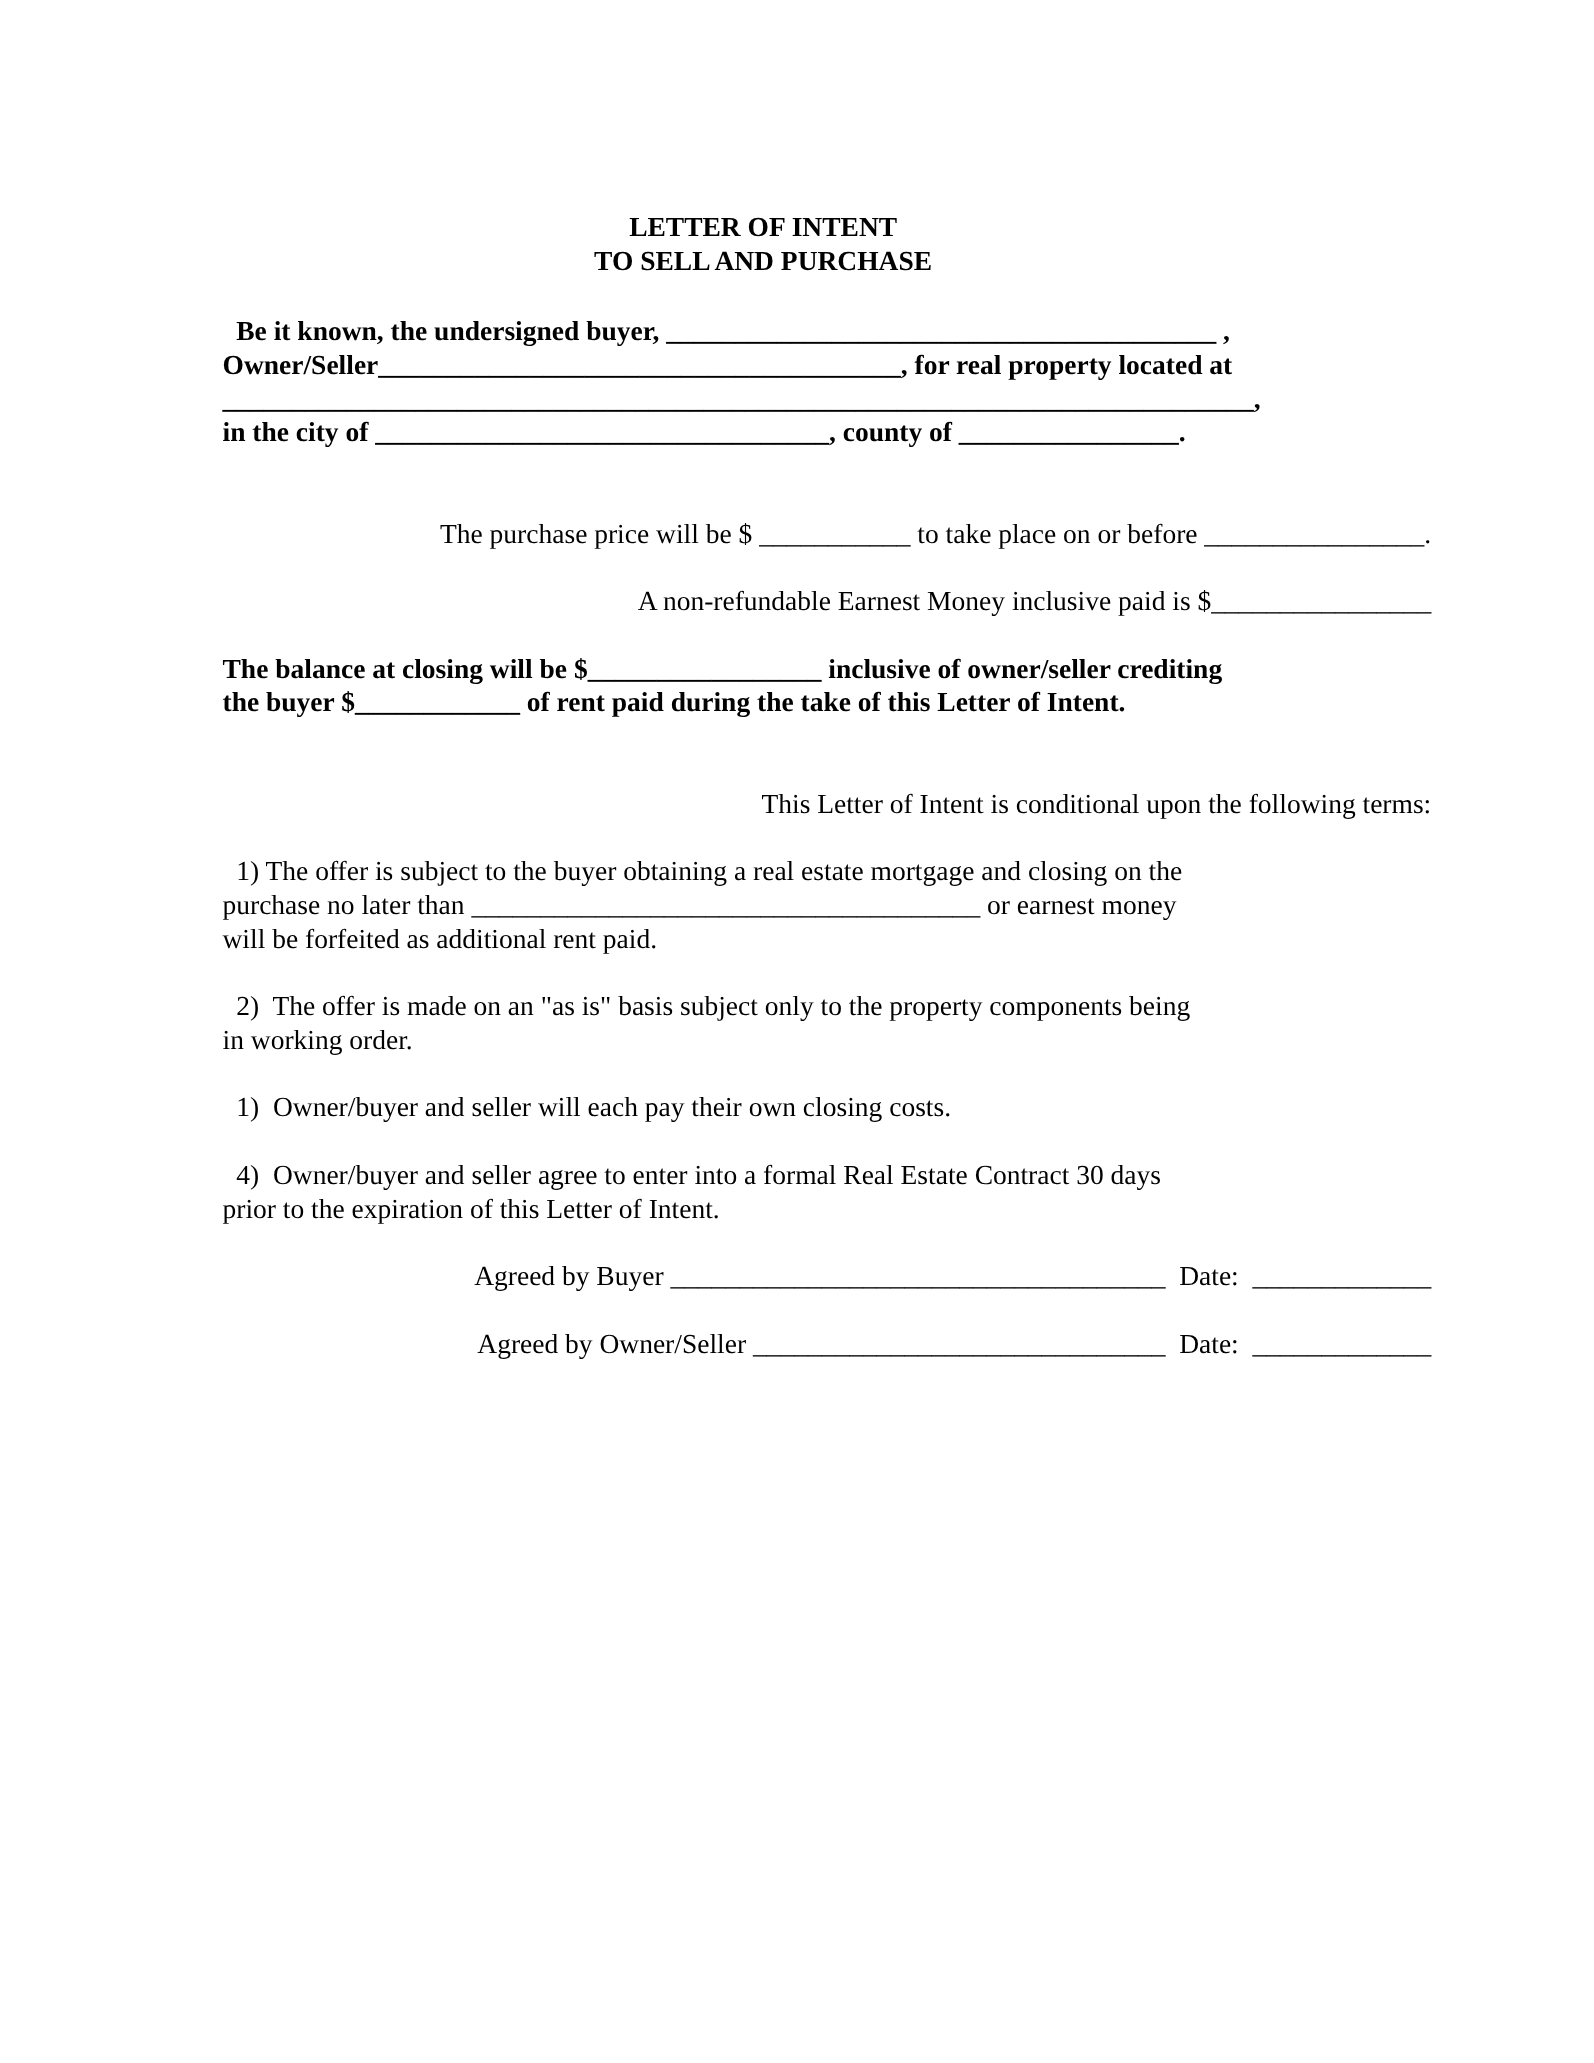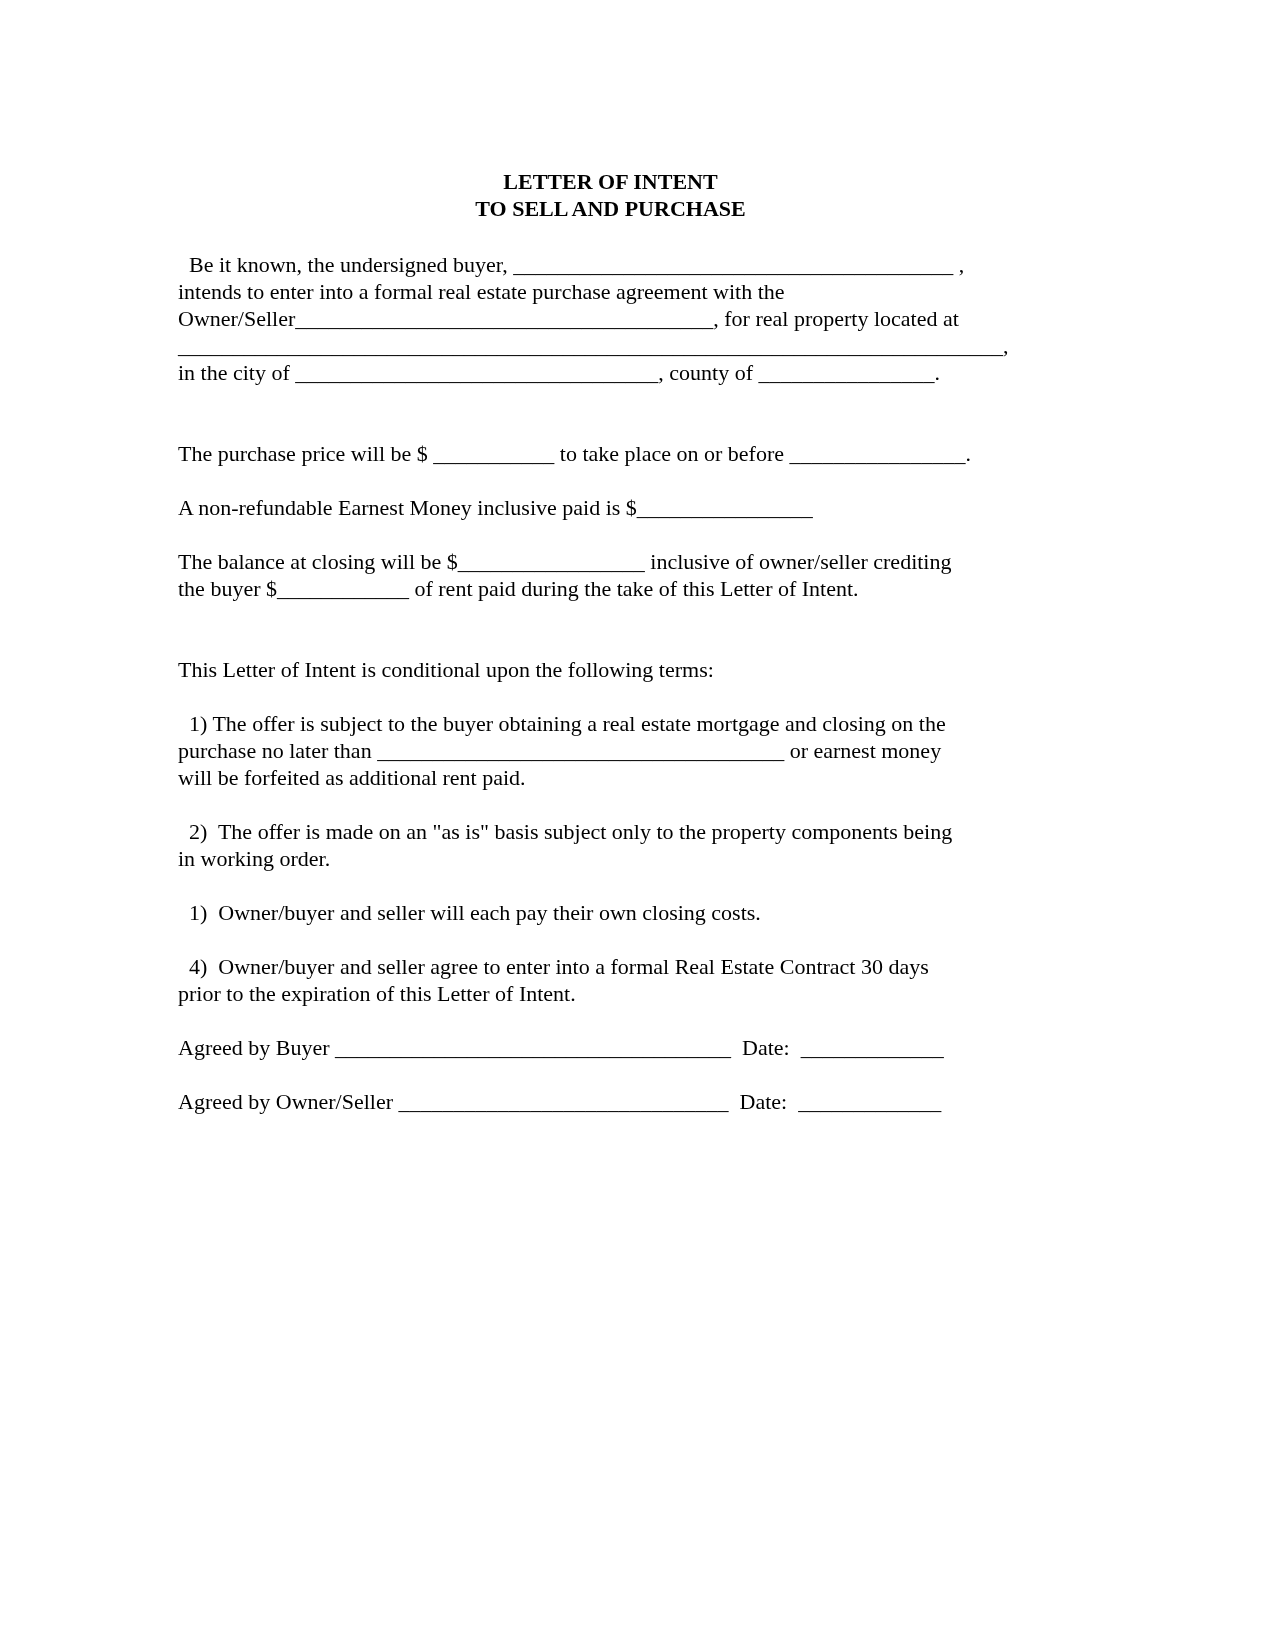--- a/index.html
+++ b/index.html
@@ -23,39 +23,38 @@
     font-size: 22px;
     line-height: 27px;
     margin-bottom: 29px;
   }
   .tline { display: block; white-space: pre; }
   .para {
     font-size: 22px;
     line-height: 27px;
     margin-bottom: 27px;
   }
-  .mb-lg { margin-bottom: 54px; }
+  .mb-lg { margin-bottom: 54px; font-weight: bold; }
   .line { white-space: pre; }
-  .single { white-space: pre; }
+  .single { white-space: pre; text-align: right; }
   .terms { margin-bottom: 27px; }
   .term { margin-bottom: 27px; }
 </style>
 </head>
 <body>
 
 <div class="page">
 
   <div class="doc-title">
     <span class="tline">LETTER OF INTENT</span>
     <span class="tline">TO SELL AND PURCHASE</span>
   </div>
 
   <div class="para mb-lg">
     <div class="line">  Be it known, the undersigned buyer, ________________________________________ ,</div>
-    <div class="line">intends to enter into a formal real estate purchase agreement with the</div>
     <div class="line">Owner/Seller______________________________________, for real property located at</div>
     <div class="line">___________________________________________________________________________,</div>
     <div class="line">in the city of _________________________________, county of ________________.</div>
   </div>
 
   <div class="para single">The purchase price will be $ ___________ to take place on or before ________________.</div>
 
   <div class="para single">A non-refundable Earnest Money inclusive paid is $________________</div>
 
   <div class="para mb-lg">

